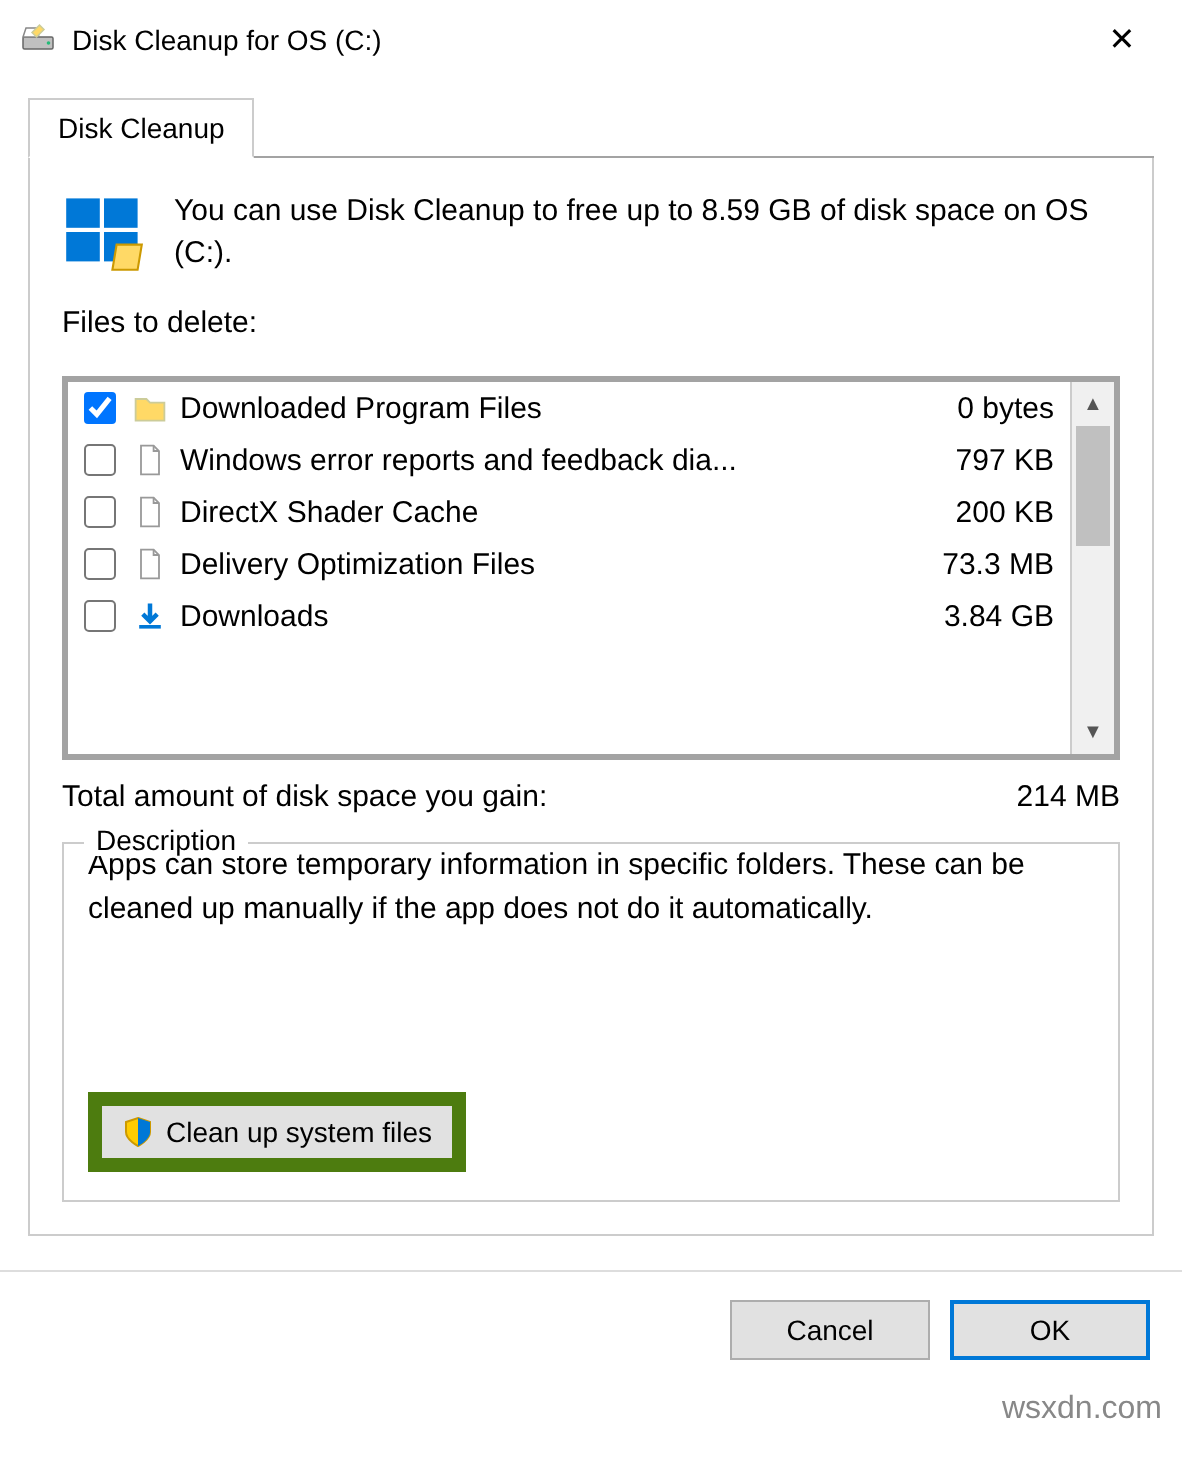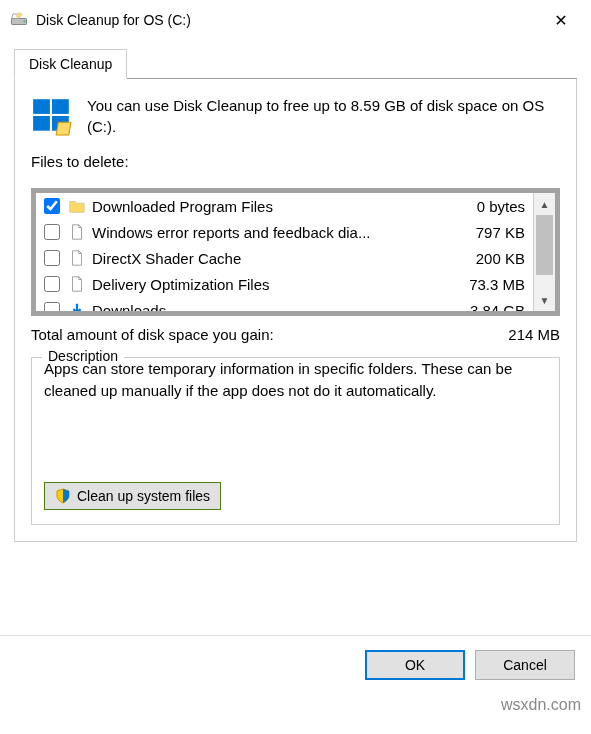--- a/index.html
+++ b/index.html
@@ -9,37 +9,37 @@
     .titlebar .title { font-size: 14px; flex: 1; }
     .titlebar .close { width: 40px; text-align: center; font-size: 16px; cursor: pointer; }
     .content { padding: 8px 14px; }
     .tabstrip { display: flex; border-bottom: 1px solid #a3a3a3; }
     .tab { padding: 6px 14px; border: 1px solid #ccc; border-bottom: 1px solid #fff; background: #fff; font-size: 14px; position: relative; top: 1px; }
     .tab-body { border: 1px solid #ccc; border-top: none; padding: 16px; }
     .intro { display: flex; gap: 14px; margin-bottom: 16px; }
     .win-icon { width: 42px; height: 42px; flex-shrink: 0; }
     .intro-text { font-size: 15px; line-height: 1.4; }
     .section-label { font-size: 15px; margin-bottom: 18px; }
-    .filelist-wrap { display: flex; border: 5px solid #a3a3a3; height: 128px; }
+    .filelist-wrap { display: flex; border: 3px solid #a3a3a3; height: 192px; }
     .filelist { flex: 1; overflow: hidden; }
     .filerow { display: flex; align-items: center; height: 26px; padding: 0 4px; font-size: 15px; }
     .filerow input[type=checkbox] { width: 16px; height: 16px; margin-right: 8px; }
     .fileicon { width: 18px; height: 18px; margin-right: 6px; flex-shrink: 0; }
     .filename { flex: 1; white-space: nowrap; overflow: hidden; text-overflow: ellipsis; }
     .filesize { margin-left: 8px; min-width: 70px; text-align: right; padding-right: 4px; }
     .scrollbar { width: 22px; background: #f0f0f0; display: flex; flex-direction: column; border-left: 1px solid #ccc; }
     .scroll-btn { height: 22px; display: flex; align-items: center; justify-content: center; font-size: 10px; color: #555; cursor: pointer; }
     .scroll-thumb { background: #c0c0c0; margin: 0 2px; height: 60px; }
     .scroll-track { flex: 1; }
     .total-row { display: flex; margin-top: 10px; font-size: 15px; }
     .total-row .label { flex: 1; }
     .fieldset { border: 1px solid #ccc; margin-top: 14px; padding: 0 12px 14px 12px; position: relative; }
     .fieldset-legend { position: absolute; top: -10px; left: 10px; background: #fff; padding: 0 6px; font-size: 14px; }
     .desc-text { font-size: 15px; line-height: 1.45; margin-bottom: 80px; }
-    .sys-btn { display: inline-flex; align-items: center; gap: 6px; border: 1px solid #4d7c0f; background: #e1e1e1; padding: 5px 10px; font-size: 14px; cursor: pointer; }
+    .sys-btn { display: inline-flex; align-items: center; gap: 6px; border: 7px solid #4d7c0f; background: #e1e1e1; padding: 5px 10px; font-size: 14px; cursor: pointer; }
     .shield { width: 16px; height: 16px; }
     .footer { display: flex; justify-content: flex-end; gap: 10px; padding: 14px 16px; border-top: 1px solid #ddd; position: absolute; bottom: 40px; left: 0; right: 0; background:#fff; }
     .btn { width: 100px; height: 30px; border: 1px solid #adadad; background: #e1e1e1; font-size: 14px; cursor: pointer; }
     .btn.primary { border: 2px solid #0078d7; }
     .watermark { position: absolute; bottom: 20px; right: 10px; font-size: 16px; color: #888; }
   </style>
 </head>
 <body>
 
 <div class="titlebar">
@@ -141,17 +141,17 @@
           <path d="M8 1 L14 3 V8 C14 12 8 15 8 15 V1 Z" fill="#0078d7"></path>
         </svg>
         <span>Clean up system files</span>
       </button>
     </div>
 
   </div>
 </div>
 
 <div class="footer">
+  <button class="btn">Cancel</button>
   <button class="btn primary">OK</button>
-  <button class="btn">Cancel</button>
 </div>
 
 <div class="watermark">wsxdn.com</div>
 
 </body></html>

